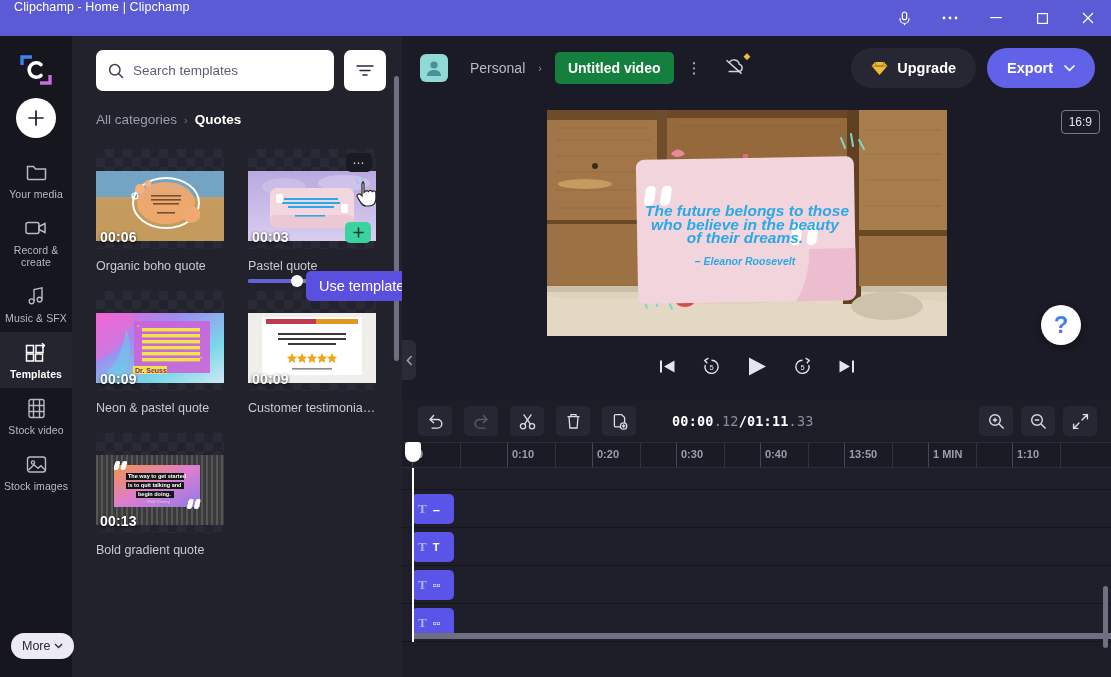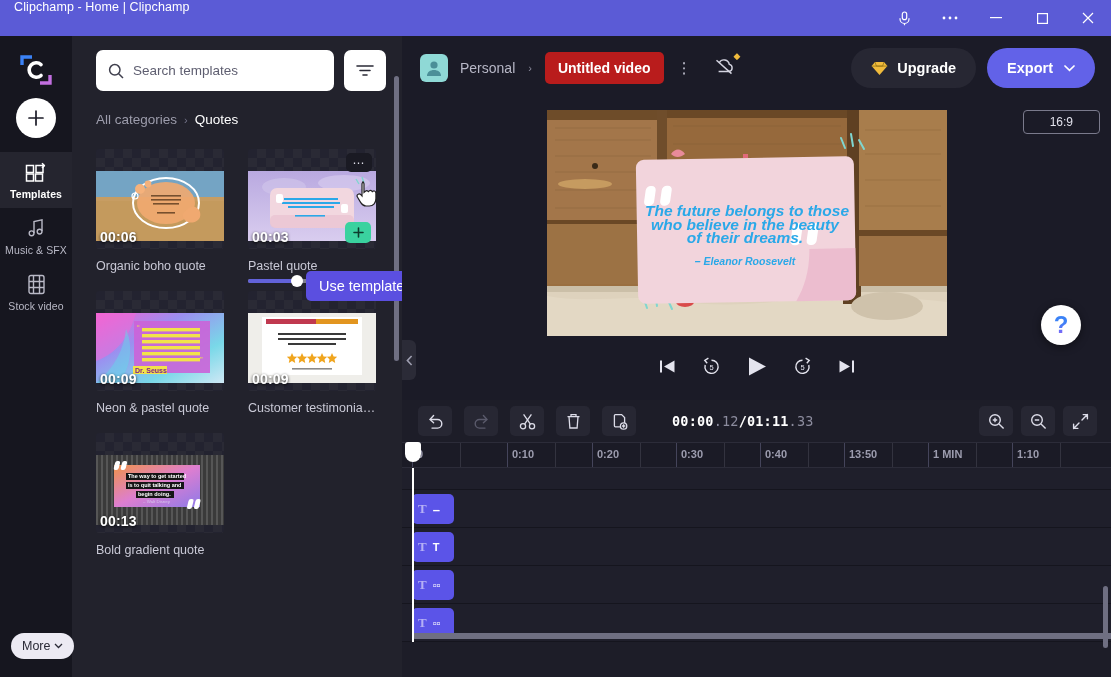--- a/index.html
+++ b/index.html
@@ -79,21 +79,21 @@
     color:#2a2a36; font-family:"Liberation Sans",sans-serif; width:100%;
   }
   .search-box input::placeholder{ color:#5e5e70; }
   .filter-btn{
     width:42px;height:41px;background:#fff;border-radius:7px;
     display:flex;align-items:center;justify-content:center;color:#2a2a36;cursor:pointer;
   }
   .crumbs{ display:flex; align-items:center; gap:7px; margin-top:21px; font-size:13.5px;}
   .crumb-all{ color:#9d9dac; cursor:pointer; }
   .crumb-sep{ color:#74748a; font-size:11px; }
-  .crumb-cur{ color:#fff; font-weight:400; }
+  .crumb-cur{ color:#fff; font-weight:700; }
 
   .grid{
     margin-top:22px; padding:0 16px 0 24px; height:515px; overflow:hidden;
     display:flex; flex-wrap:wrap; gap:17px 24px; align-content:flex-start;
   }
   .card{ width:128px; cursor:pointer; position:relative; }
   .thumb{
     width:128px; height:100px; border-radius:3px; position:relative; overflow:hidden;
     background-image:
       linear-gradient(45deg,#2a2a35 25%,transparent 25%,transparent 75%,#2a2a35 75%),
@@ -145,44 +145,44 @@
   }
 
   
   .editor{ position:absolute; top:36px; left:402px; width:709px; height:641px; background:#1b1b27; }
 
   .topbar{ height:64px; display:flex; align-items:center; padding:0 16px 0 18px; gap:0; }
   .avatar{
     width:28px;height:28px;border-radius:6px;
     background:#8fd9d6; display:flex;align-items:center;justify-content:center; flex:none;
   }
-  .ws-name{ margin-left:12px; font-size:14px; color:#b7b7c6; }
+  .ws-name{ margin-left:22px; font-size:14px; color:#b7b7c6; }
   .chev-sep{ margin:0 13px; color:#8b8b9c; font-size:11px; }
   .proj-name{
-    background:#b91c1c; border-radius:5px; padding:8px 13px; font-size:14px;
+    background:#15803d; border-radius:5px; padding:8px 13px; font-size:14px;
     color:#fff; font-weight:700; cursor:text;
   }
   .kebab{ margin-left:7px; padding:4px 6px; color:#c8c8d6; font-size:15px; cursor:pointer; }
   .cloud-off{ margin-left:14px; position:relative; color:#d4d4e0; cursor:pointer; }
   .cloud-off .gem{ position:absolute; right:-5px; top:-5px; color:#f0bb3c; font-size:9px;}
   .upgrade{
     margin-left:auto; height:40px; background:#272733; border-radius:20px;
     display:flex; align-items:center; gap:9px; padding:0 20px; cursor:pointer;
   }
   .upgrade .lbl{ font-size:14.5px; font-weight:700; color:#fff; }
   .export{
     margin-left:11px; height:40px; background:#6262e8; border-radius:20px;
     display:flex; align-items:center; gap:11px; padding:0 20px; cursor:pointer;
   }
   .export .lbl{ font-size:14.5px; font-weight:700; color:#fff; }
 
   .stage{ position:relative; height:300px; }
   .ratio-badge{
     position:absolute; right:11px; top:10px; border:1px solid #7a7a8c; border-radius:4px;
-    padding:4px 26px; font-size:12px; color:#e3e3ed; cursor:pointer;
+    padding:4px 7px; font-size:12px; color:#e3e3ed; cursor:pointer;
   }
   .video{
     position:absolute; left:145px; top:10px; width:400px; height:226px;
     overflow:hidden; background:#000;
   }
   .help-fab{
     position:absolute; right:30px; top:205px; width:40px;height:40px;border-radius:50%;
     background:#fff; display:flex;align-items:center;justify-content:center; cursor:pointer;
     box-shadow:0 2px 8px rgba(0,0,0,.45);
   }
@@ -301,56 +301,83 @@
         <path d="M23 11.5a7.2 7.2 0 1 0 0 11" stroke="#ffffff" stroke-width="3.6" stroke-linecap="round"></path>
       </svg>
     </div>
 
     <div class="add-btn">
       <svg width="18" height="18" viewBox="0 0 18 18" stroke="#1b1b27" stroke-width="1.7" stroke-linecap="round">
           <path d="M9 2v14M2 9h14"></path>
         </svg>
     </div>
 
-
+    <div class="rail-item">
+      <span class="ri-ico">
+        <svg width="21" height="19" viewBox="0 0 21 19" fill="none" stroke="currentColor" stroke-width="1.5">
+          <path d="M1.5 15.5v-12h6l2 2.4h10v9.6a1 1 0 0 1-1 1h-16a1 1 0 0 1-1-1z"></path>
+        </svg>
+      </span>
+      <span class="ri-lbl">Your media</span>
+    </div>
+
+    <div class="rail-item">
+      <span class="ri-ico">
+        <svg width="22" height="16" viewBox="0 0 22 16" fill="none" stroke="currentColor" stroke-width="1.5">
+          <rect x="1" y="2.5" width="13" height="11" rx="2"></rect>
+            <path d="M14 6.5l6-3v9l-6-3z"></path>
+        </svg>
+      </span>
+      <span class="ri-lbl">Record &amp; create</span>
+    </div>
+
+    <div class="rail-item">
+      <span class="ri-ico">
+        <svg width="20" height="20" viewBox="0 0 20 20" fill="none" stroke="currentColor" stroke-width="1.4">
+          <path d="M8 15V3.5l8-1.6v11"></path>
+            <circle cx="5.6" cy="15.3" r="2.4"></circle>
+            <circle cx="13.6" cy="13.6" r="2.4"></circle>
+        </svg>
+      </span>
+      <span class="ri-lbl">Music &amp; SFX</span>
+    </div>
 
     <div class="rail-item active">
       <span class="ri-ico">
         <svg width="22" height="21" viewBox="0 0 22 21" fill="none" stroke="currentColor" stroke-width="1.5">
           <rect x="1.5" y="3.5" width="7" height="7"></rect>
             <rect x="1.5" y="12" width="7" height="7"></rect>
           <rect x="10.5" y="12" width="7" height="7"></rect>
           <path d="M11 3.5h7v7h-7z"></path>
             <path d="M17 1.2l2.4 2.4-2.4 2.4" stroke-linejoin="round"></path>
         </svg>
       </span>
       <span class="ri-lbl">Templates</span>
     </div>
 
     <div class="rail-item">
       <span class="ri-ico">
-        <svg width="20" height="20" viewBox="0 0 20 20" fill="none" stroke="currentColor" stroke-width="1.4">
-          <path d="M8 15V3.5l8-1.6v11"></path>
-            <circle cx="5.6" cy="15.3" r="2.4"></circle>
-            <circle cx="13.6" cy="13.6" r="2.4"></circle>
-        </svg>
-      </span>
-      <span class="ri-lbl">Music &amp; SFX</span>
-    </div>
-
-    <div class="rail-item">
-      <span class="ri-ico">
         <svg width="17" height="21" viewBox="0 0 17 21" fill="none" stroke="currentColor" stroke-width="1.4">
           <rect x="1" y="1.5" width="15" height="18" rx="2"></rect>
           <path d="M5.5 1.5v18M11.5 1.5v18M1 7.5h15M1 13.5h15"></path>
         </svg>
       </span>
       <span class="ri-lbl">Stock video</span>
     </div>
 
+    <div class="rail-item">
+      <span class="ri-ico">
+        <svg width="21" height="19" viewBox="0 0 21 19" fill="none" stroke="currentColor" stroke-width="1.4">
+          <rect x="1.5" y="2" width="18" height="15" rx="2.5"></rect>
+          <circle cx="7" cy="7.5" r="1.6"></circle>
+            <path d="M2.5 15l5.5-5.2 4 3.6 3-2.6 4 4.2"></path>
+        </svg>
+      </span>
+      <span class="ri-lbl">Stock images</span>
+    </div>
 
 
     <div class="more-pill">
       <span>More</span>
       <svg width="9" height="6" viewBox="0 0 9 6" fill="none" stroke="currentColor" stroke-width="1.3">
           <path d="M1 1l3.5 3.5L8 1"></path>
         </svg>
     </div>
   </div>
 

